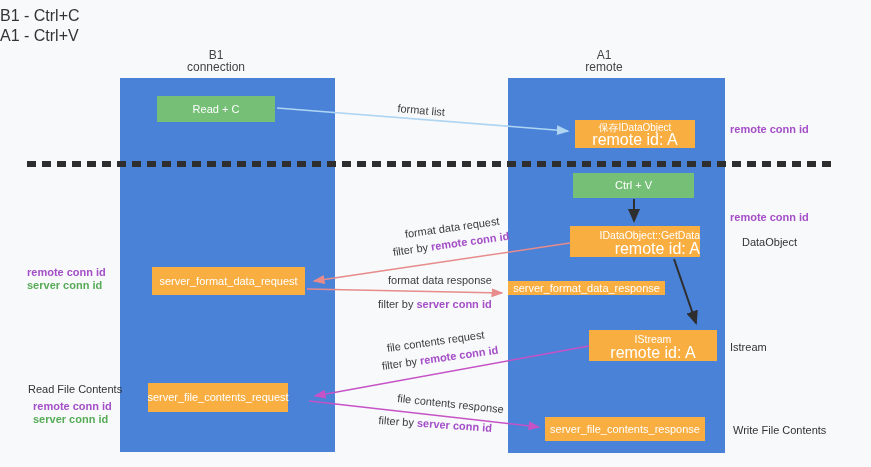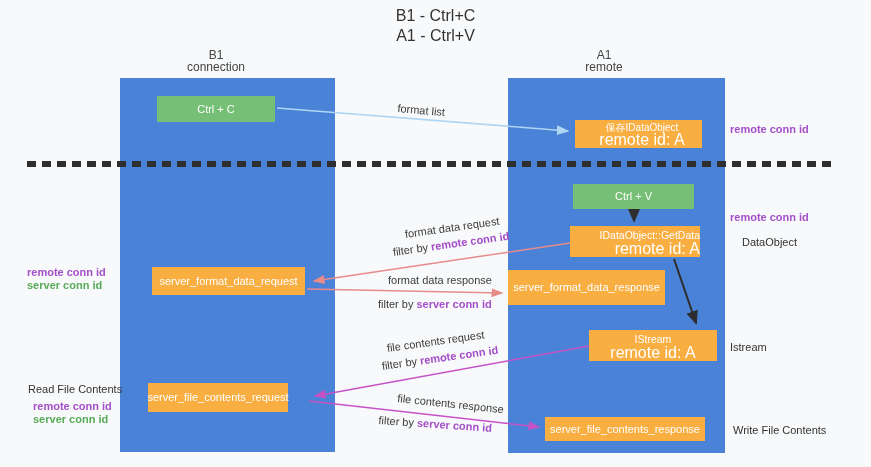--- a/index.html
+++ b/index.html
@@ -2,21 +2,21 @@
 <html><head>
 <meta charset="utf-8">
 <style>
   html,body{margin:0;padding:0;background:#f8f9fa;}
   .canvas{
     position:relative;width:871px;height:467px;overflow:hidden;
     background:#f8f9fa;
     font-family:"Liberation Sans","DejaVu Sans",sans-serif;
   }
   .title{
-    position:absolute;left:0;right:0;top:6px;text-align:center;
+    position:absolute;left:0;right:0;top:6px;
     font-size:16px;color:#333;line-height:20px;
   }
   .lane-header{
     position:absolute;width:140px;text-align:center;top:49px;
     font-size:12px;color:#444;line-height:12px;
   }
   .lane{
     position:absolute;background:#4a82d8;top:78px;
   }
   .lane-left{left:120px;width:215px;height:374px;}
@@ -86,42 +86,42 @@
     <line x1="277" y1="108" x2="568" y2="131" stroke="#aed5f2" stroke-width="1.6" marker-end="url(#mBlue)"></line>
     <line x1="634" y1="199" x2="634" y2="221" stroke="#2e2e2e" stroke-width="2" marker-end="url(#mBlack)"></line>
     <line x1="570" y1="243" x2="314" y2="281" stroke="#e78b8b" stroke-width="1.5" marker-end="url(#mSalmon)"></line>
     <line x1="307" y1="289" x2="502" y2="293" stroke="#e78b8b" stroke-width="1.5" marker-end="url(#mSalmon)"></line>
     <line x1="674" y1="259" x2="696" y2="323" stroke="#2e2e2e" stroke-width="2" marker-end="url(#mBlack)"></line>
     <line x1="589" y1="346" x2="315" y2="396" stroke="#c653c6" stroke-width="1.5" marker-end="url(#mMagenta)"></line>
     <line x1="309" y1="401" x2="539" y2="427" stroke="#c653c6" stroke-width="1.5" marker-end="url(#mMagenta)"></line>
   </svg>
 
   <div class="node green" style="left:157px;top:96px;width:118px;height:26px;">
-    <span>Ctrl + C</span>
+    <span>Read + C</span>
   </div>
 
-  <div class="node orange" style="left:575px;top:120px;width:120px;height:28px;font-size:10px;line-height:12px;padding-left:7px;">
+  <div class="node orange" style="left:575px;top:120px;width:120px;height:28px;font-size:10px;line-height:12px;">
     <span>保存IDataObject</span>
     <span class="l2">remote id: A</span>
   </div>
 
-  <div class="node green" style="left:573px;top:184px;width:121px;height:25px;">
+  <div class="node green" style="left:573px;top:173px;width:121px;height:25px;">
     <span>Ctrl + V</span>
   </div>
 
   <div class="node orange" style="left:570px;top:226px;width:130px;height:31px;font-size:10.5px;line-height:13px;align-items:flex-end;">
     <span>IDataObject::GetData</span>
     <span class="l2">remote id: A</span>
   </div>
 
   <div class="node orange" style="left:152px;top:267px;width:153px;height:28px;">
     <span>server_format_data_request</span>
   </div>
 
-  <div class="node orange" style="left:508px;top:270px;width:157px;height:35px;text-align:right;">
+  <div class="node orange" style="left:508px;top:281px;width:157px;height:14px;text-align:right;">
     <span>server_format_data_response</span>
   </div>
 
   <div class="node orange" style="left:589px;top:330px;width:128px;height:31px;font-size:10.5px;line-height:13px;">
     <span>IStream</span>
     <span class="l2">remote id: A</span>
   </div>
 
   <div class="node orange" style="left:148px;top:383px;width:140px;height:29px;">
     <span>server_file_contents_request</span>

